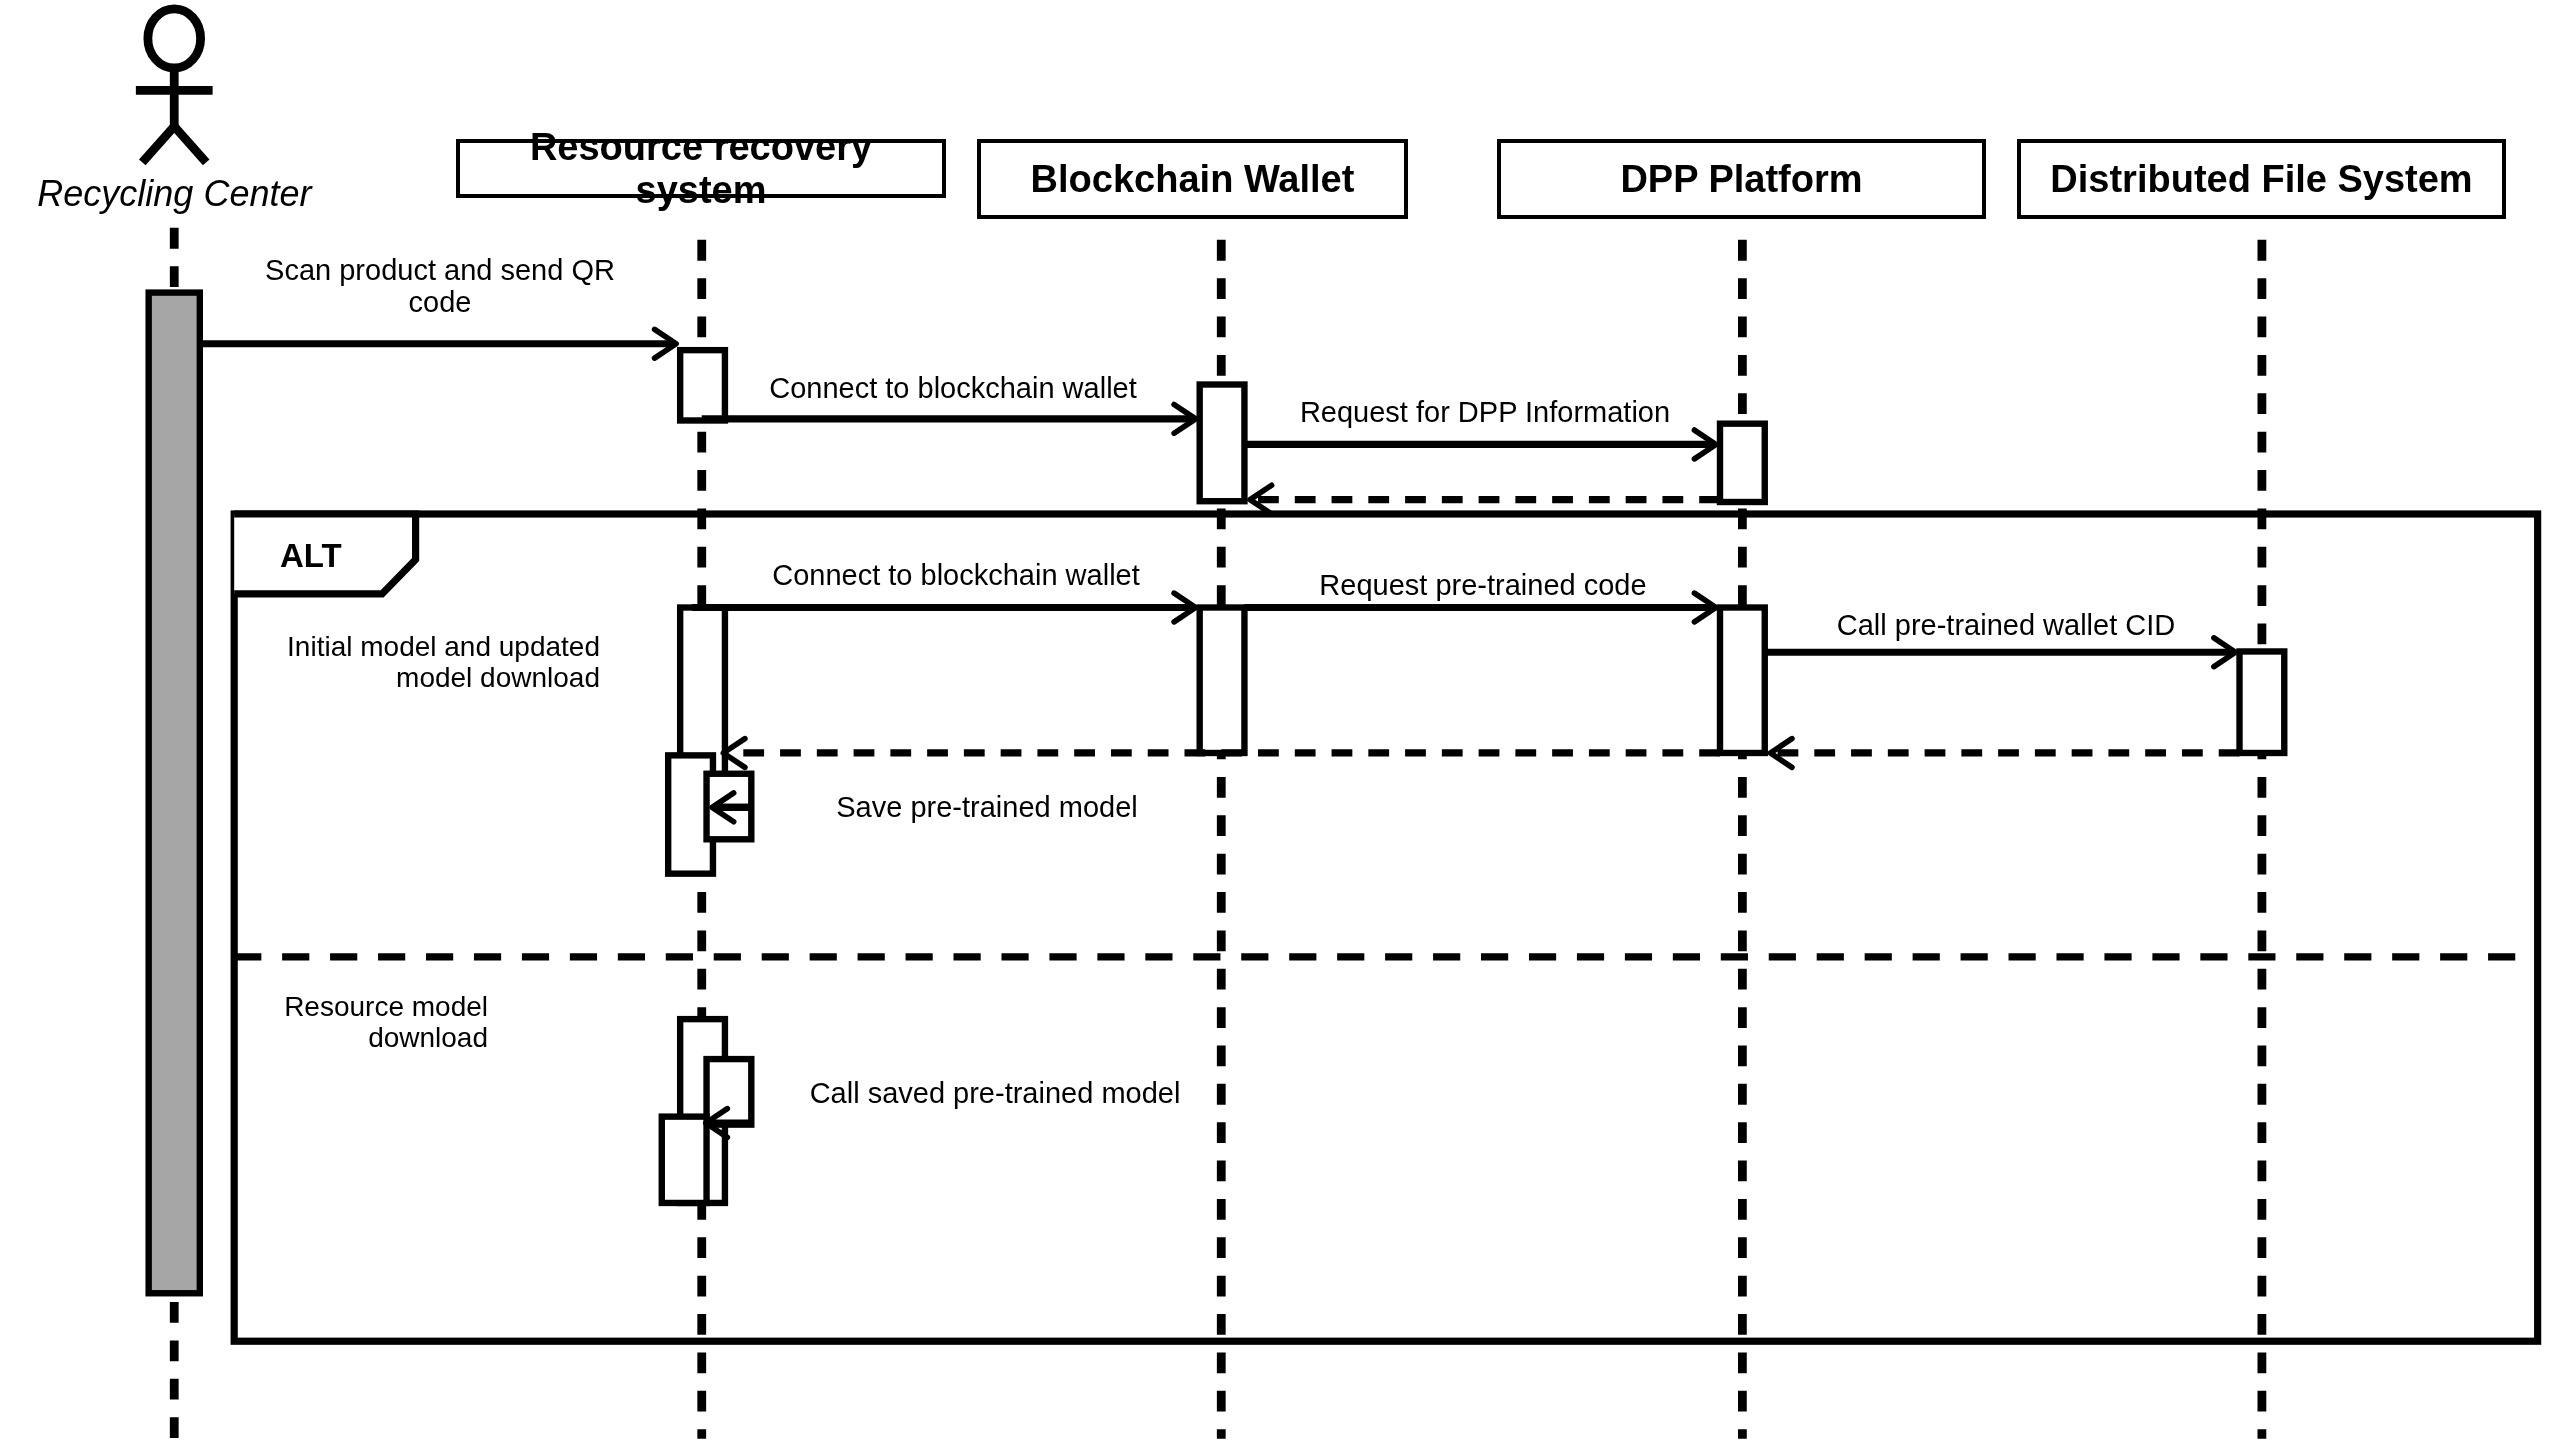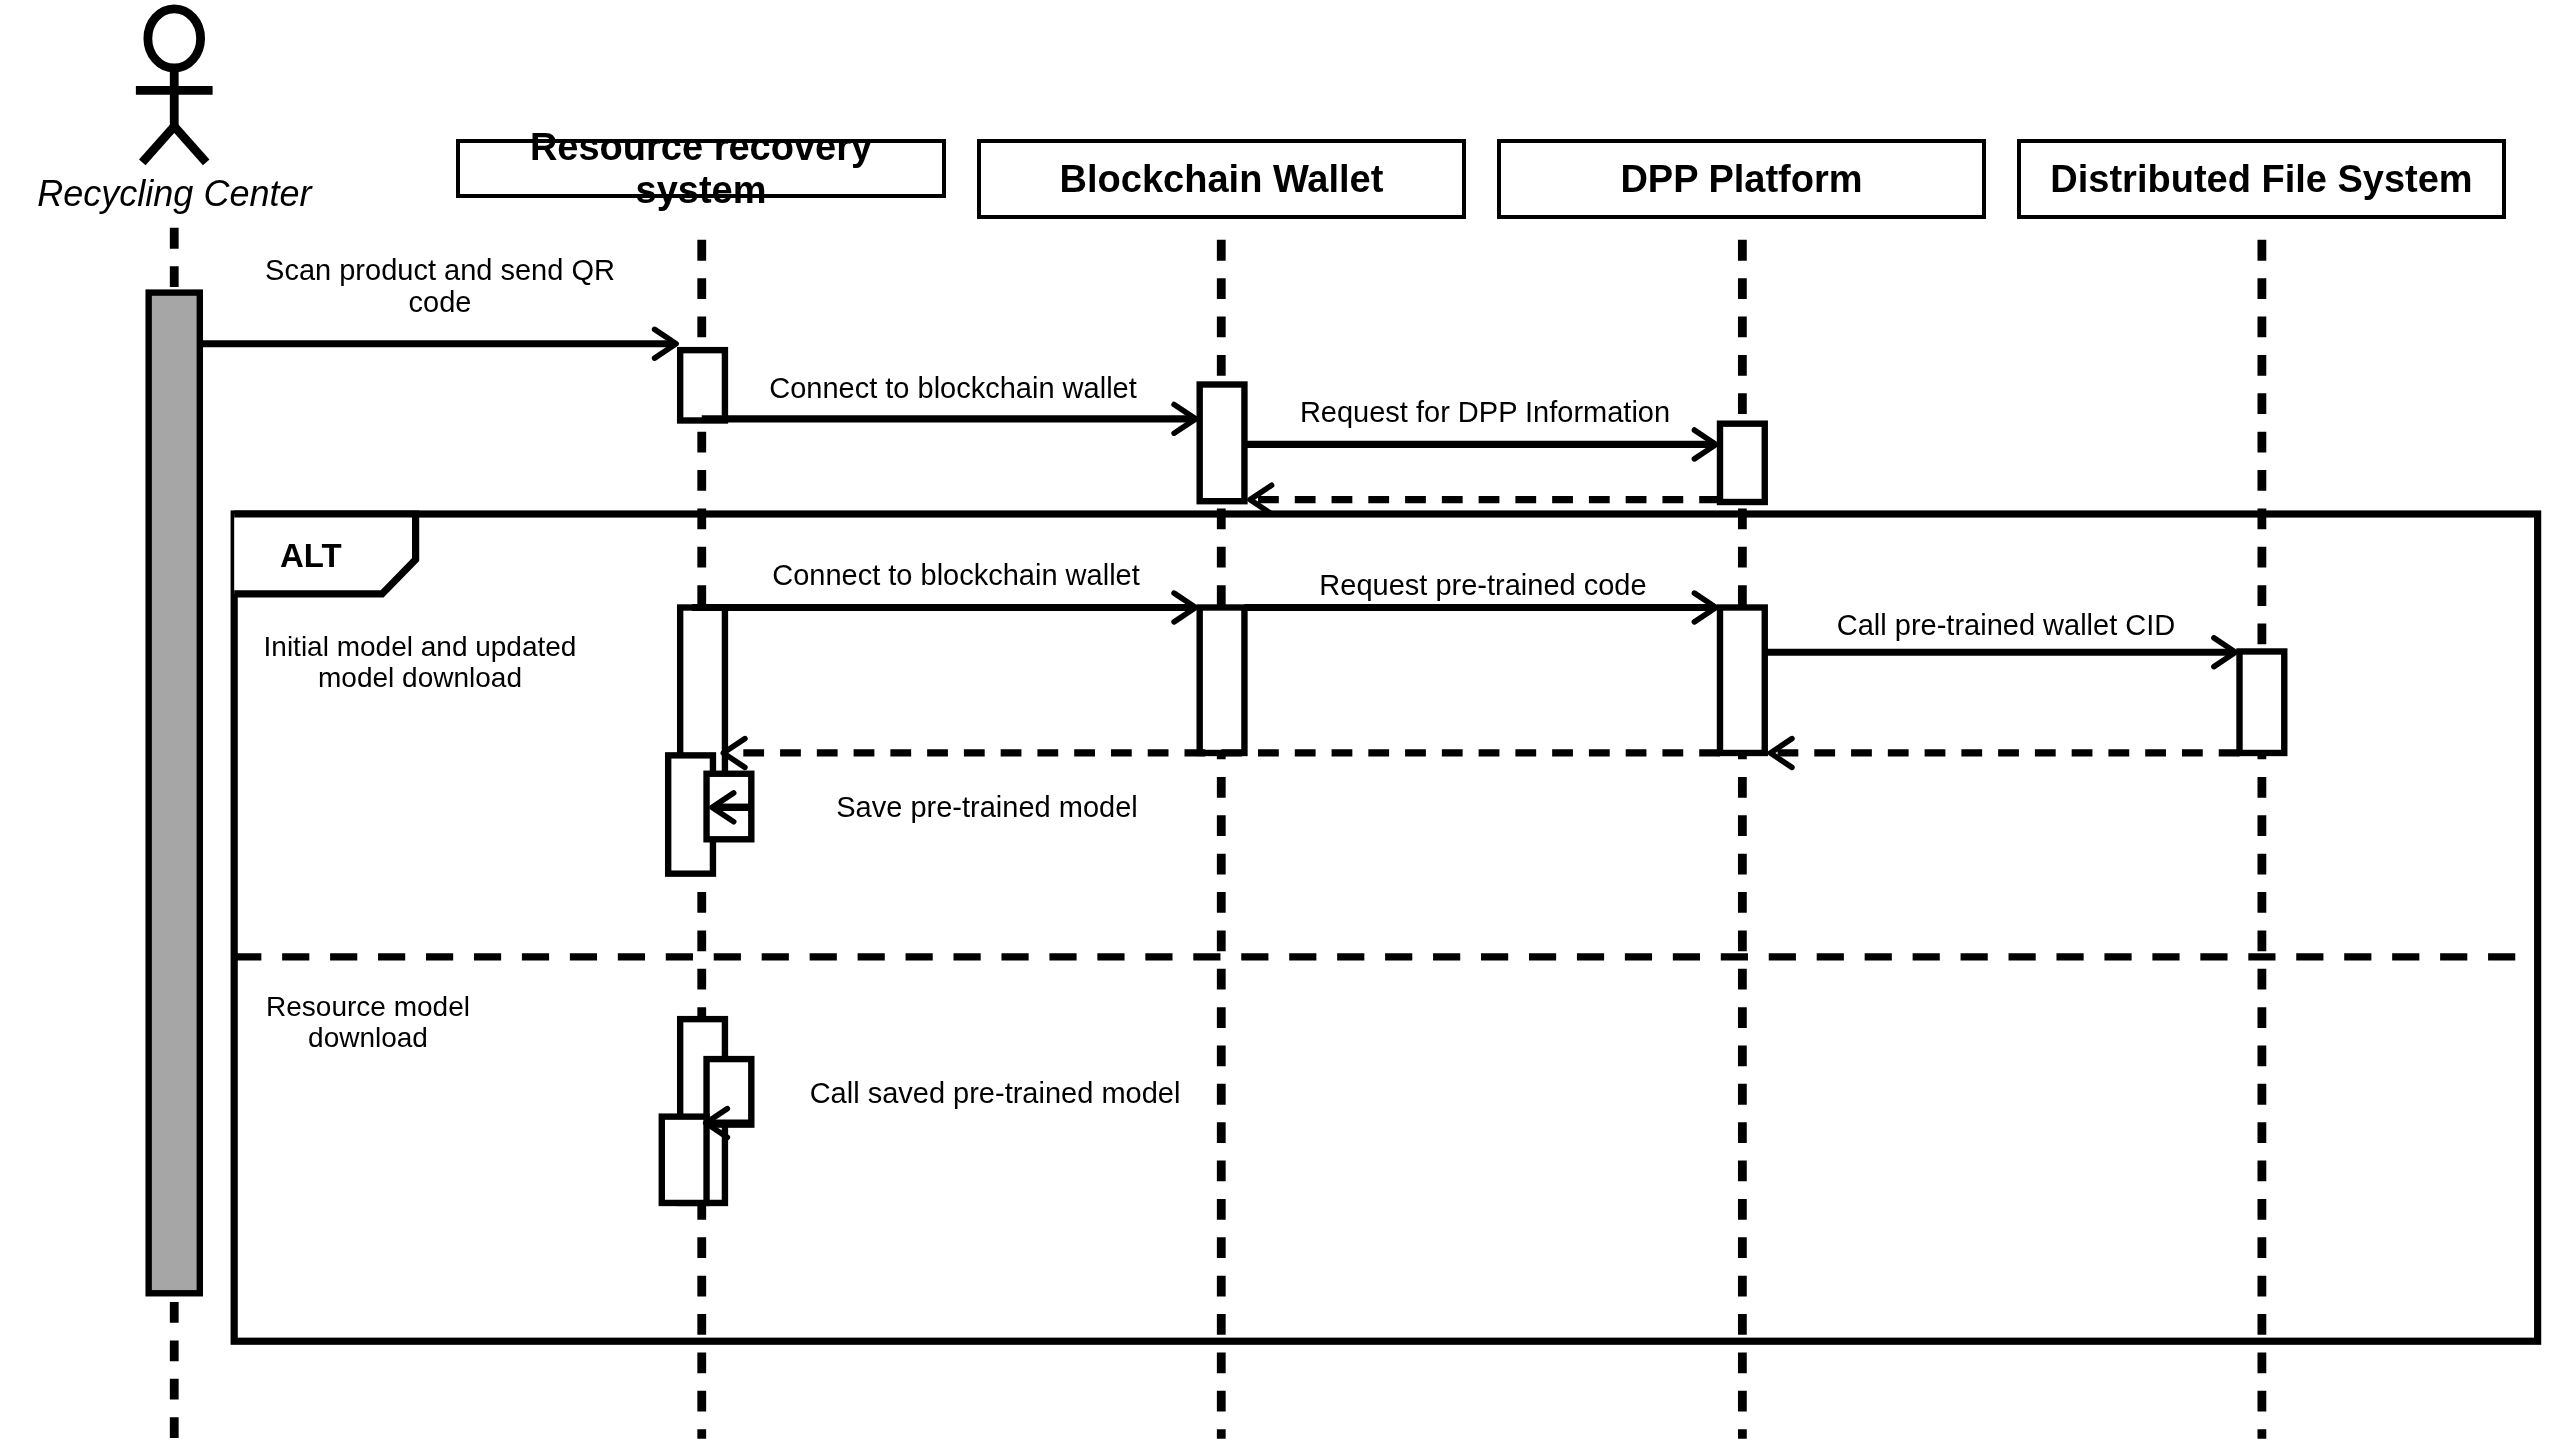--- a/index.html
+++ b/index.html
@@ -41,21 +41,21 @@
     font-size: 29px;
     text-align: center;
     white-space: normal;
   }
   .frag-tag {
     font-size: 33px;
     font-weight: bold;
   }
   .frag-cond {
     font-size: 28px;
-    text-align: center;
+    text-align: right;
     white-space: normal;
   }
   .box-hdr {
     position: absolute;
     box-sizing: border-box;
     border: 4px solid #000000;
     background: #ffffff;
     display: flex;
     align-items: center;
     justify-content: center;
@@ -136,21 +136,21 @@
     <rect x="828" y="1397" width="56" height="108" fill="#ffffff" stroke="#000" stroke-width="8"></rect>
 
     <path d="M940,1405 L884,1405" fill="none" stroke="#000" stroke-width="9" marker-end="url(#openArrow)"></path>
 
   </svg>
 
   <div class="box-hdr" style="left:456px;  top:139px; width:490px;  height:59px;">
     <div class="hdr" style="width:448px;">Resource recovery system</div>
   </div>
 
-  <div class="box-hdr" style="left:977px; top:139px; width:489px;  height:80px;">
+  <div class="box-hdr" style="left:977px; top:139px; width:431px;  height:80px;">
     <div class="hdr" style="width:448px;">Blockchain Wallet</div>
   </div>
 
   <div class="box-hdr" style="left:1497px; top:139px; width:489px;  height:80px;">
     <div class="hdr" style="width:448px;">DPP Platform</div>
   </div>
 
   <div class="box-hdr" style="left:2017px; top:139px; width:489px;  height:80px;">
     <div class="hdr" style="width:448px;">Distributed File System</div>
   </div>

